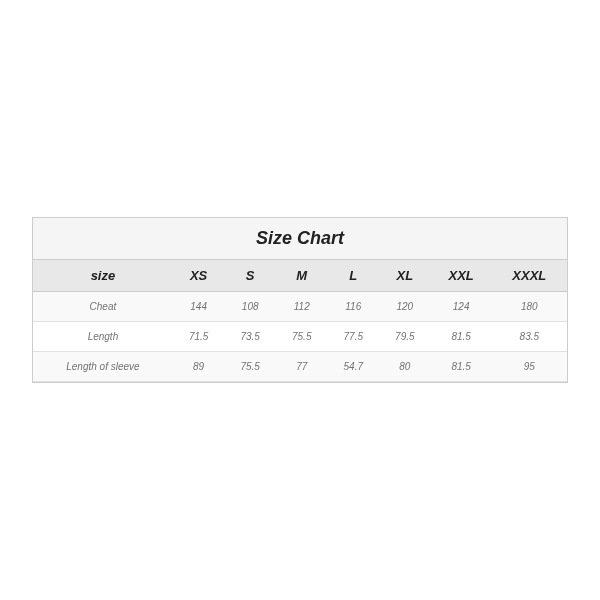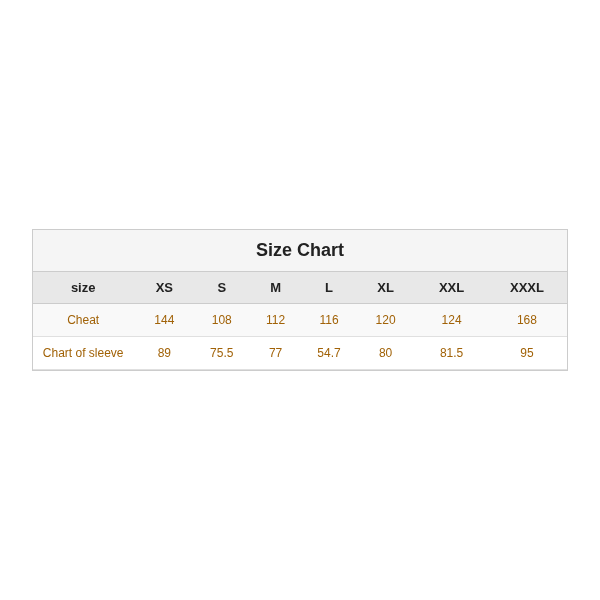--- a/index.html
+++ b/index.html
@@ -14,20 +14,21 @@
       background-color: #ffffff;
       display: flex;
       align-items: center;
       justify-content: center;
       font-family: Arial, sans-serif;
     }
 
     .chart-container {
       width: 536px;
       border: 1px solid #cccccc;
+      font-style: italic;
     }
 
     .chart-title-row {
       background-color: #f5f5f5;
       border-bottom: 1px solid #cccccc;
       text-align: center;
       padding: 10px 0;
     }
 
     .chart-title {
@@ -39,41 +40,41 @@
     table {
       width: 100%;
       border-collapse: collapse;
     }
 
     thead tr {
       background-color: #e8e8e8;
     }
 
     thead th {
-      padding: 8px 20px;
+      padding: 8px 6px;
       font-size: 13px;
       font-weight: bold;
       text-align: center;
       border-bottom: 1px solid #cccccc;
       color: #222222;
     }
 
     tbody tr:nth-child(odd) {
       background-color: #f9f9f9;
     }
 
     tbody tr:nth-child(even) {
       background-color: #ffffff;
     }
 
     tbody td {
       padding: 9px 6px;
-      font-size: 12px;
+      font-size: 10px;
       text-align: center;
-      color: #a16207;
+      color: #737373;
       border-bottom: 1px solid #e0e0e0;
     }
 
     tbody td:first-child {
       font-weight: normal;
       text-align: center;
     }
   </style>
 </head>
 <body>
@@ -99,24 +100,34 @@
     <tbody>
 
     <tr>
           <td>Cheat</td>
           <td>144</td>
           <td>108</td>
           <td>112</td>
           <td>116</td>
           <td>120</td>
           <td>124</td>
-          <td>168</td>
+          <td>180</td>
         </tr>
         <tr>
-          <td>Chart of sleeve</td>
+          <td>Length</td>
+          <td>71.5</td>
+          <td>73.5</td>
+          <td>75.5</td>
+          <td>77.5</td>
+          <td>79.5</td>
+          <td>81.5</td>
+          <td>83.5</td>
+        </tr>
+        <tr>
+          <td>Length of sleeve</td>
           <td>89</td>
           <td>75.5</td>
           <td>77</td>
           <td>54.7</td>
           <td>80</td>
           <td>81.5</td>
           <td>95</td>
         </tr>
       </tbody>
   </table>

